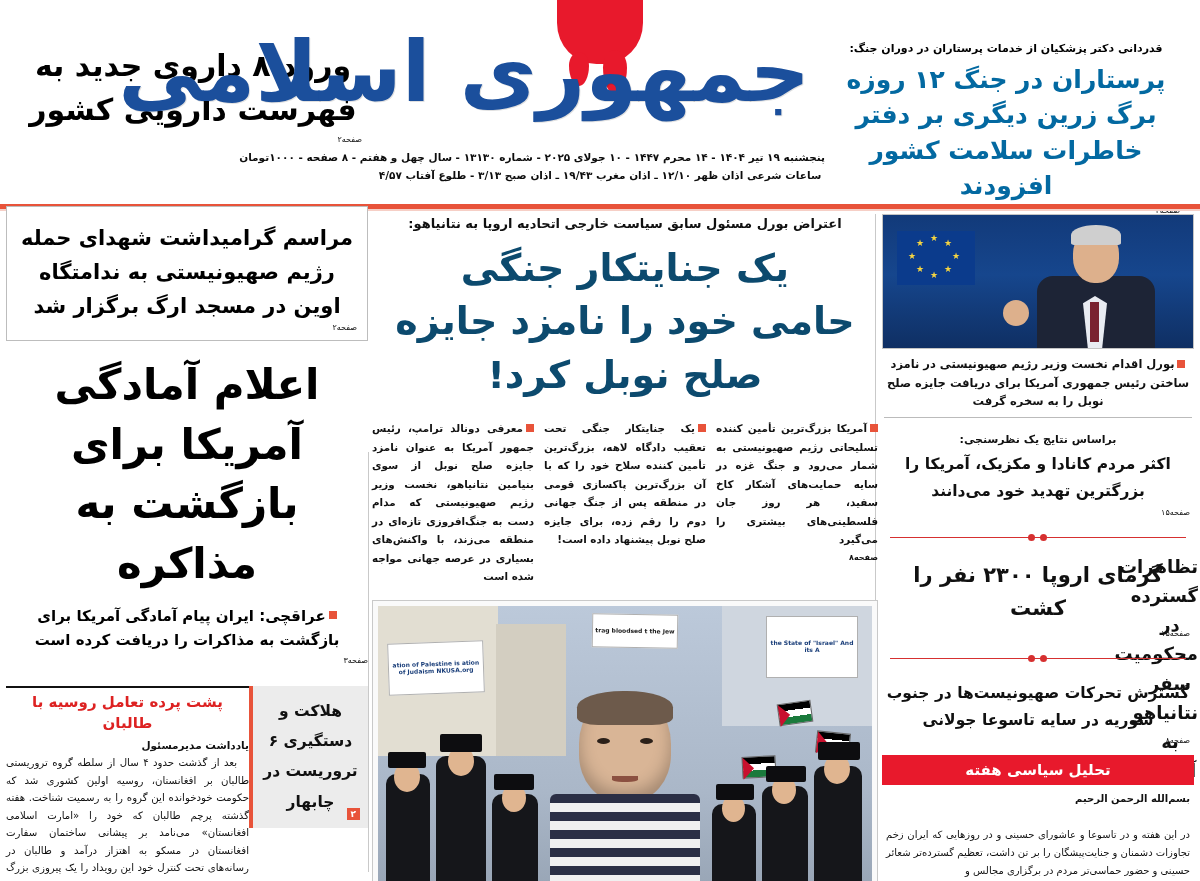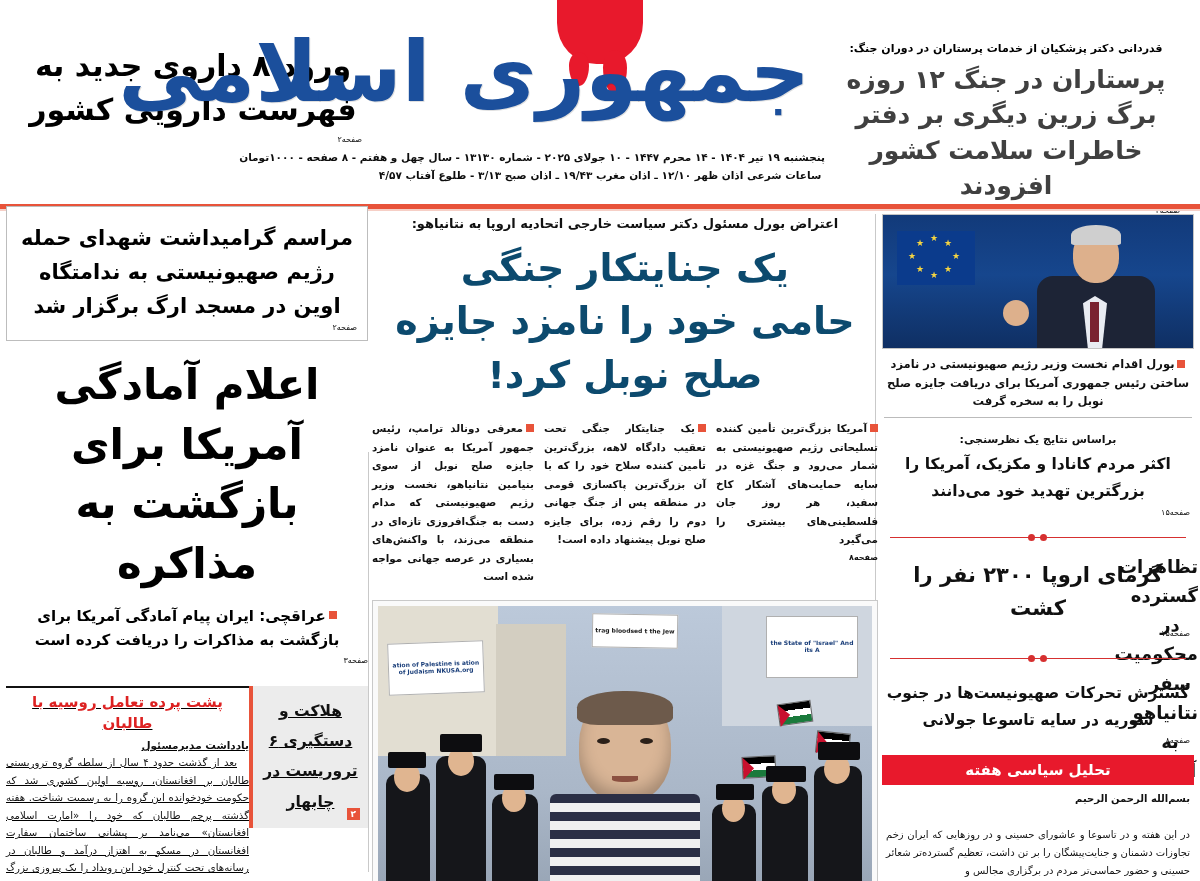--- a/index.html
+++ b/index.html
@@ -100,21 +100,21 @@
   }
   .top-right {
     position: absolute; top: 41px; right: 14px; width: 360px;
     text-align: center;
   }
   .top-right .kicker {
     font-size: 11px; font-weight: bold; color: #000;
     line-height: 1.5; margin-bottom: 4px; letter-spacing: -0.2px;
   }
   .top-right .hl {
-    font-size: 25px; font-weight: bold; color: #404040;
+    font-size: 25px; font-weight: bold; color: #0369a1;
     line-height: 1.42; letter-spacing: -0.5px;
   }
 
   
   .band {
     position: absolute; top: 204px; left: 0; width: 1200px; height: 5px;
     background: #e8533a;
   }
   .band-thin {
     position: absolute; top: 209px; left: 0; width: 1200px; height: 2px;
@@ -147,21 +147,20 @@
     font-size: 15px; font-weight: bold; color: #000;
     line-height: 1.62; text-align: center; letter-spacing: -0.2px;
     padding: 0 6px;
   }
 
   
   .left-bottom {
     position: absolute; top: 686px; left: 6px; width: 362px;
     display: flex; flex-direction: row-reverse; gap: 0;
     height: 142px;
-    text-decoration: underline;
   }
   .lb-article {
     width: 243px;
     border-top: 2px solid #111;
     padding-top: 4px;
   }
   .lb-article .title {
     color: #d22; font-size: 15px; font-weight: bold;
     text-align: center; line-height: 1.4; letter-spacing: -0.3px;
     padding-bottom: 2px;
@@ -458,21 +457,21 @@
     </div>
 
     <div class="lb-side">
       <div class="hl">هلاکت و دستگیری ۶ تروریست در چابهار</div>
       <div class="pagenum-box">۲</div>
     </div>
   </div>
 
   <div class="center-col">
 
-    <div class="center-kicker">اعتراض بورل مسئول دکتر سیاست خارجی اتحادیه اروپا به نتانیاهو:</div>
+    <div class="center-kicker">اعتراض بورل مسئول سابق سیاست خارجی اتحادیه اروپا به نتانیاهو:</div>
 
     <div class="center-hl">
       <div>یک جنایتکار جنگی</div>
       <div>حامی خود را نامزد جایزه صلح نوبل کرد!</div>
     </div>
 
     <div class="center-subcols">
       <div class="subcol">
         <span class="bullet-sq"></span><span>آمریکا بزرگ‌ترین تأمین کننده تسلیحاتی رژیم صهیونیستی به شمار می‌رود و جنگ غزه در سایه حمایت‌های آشکار کاخ سفید، هر روز جان فلسطینی‌های بیشتری را می‌گیرد</span>
         <div class="pagenum" style="display:block;text-align:right;margin-top:2px;">صفحه۸</div>

